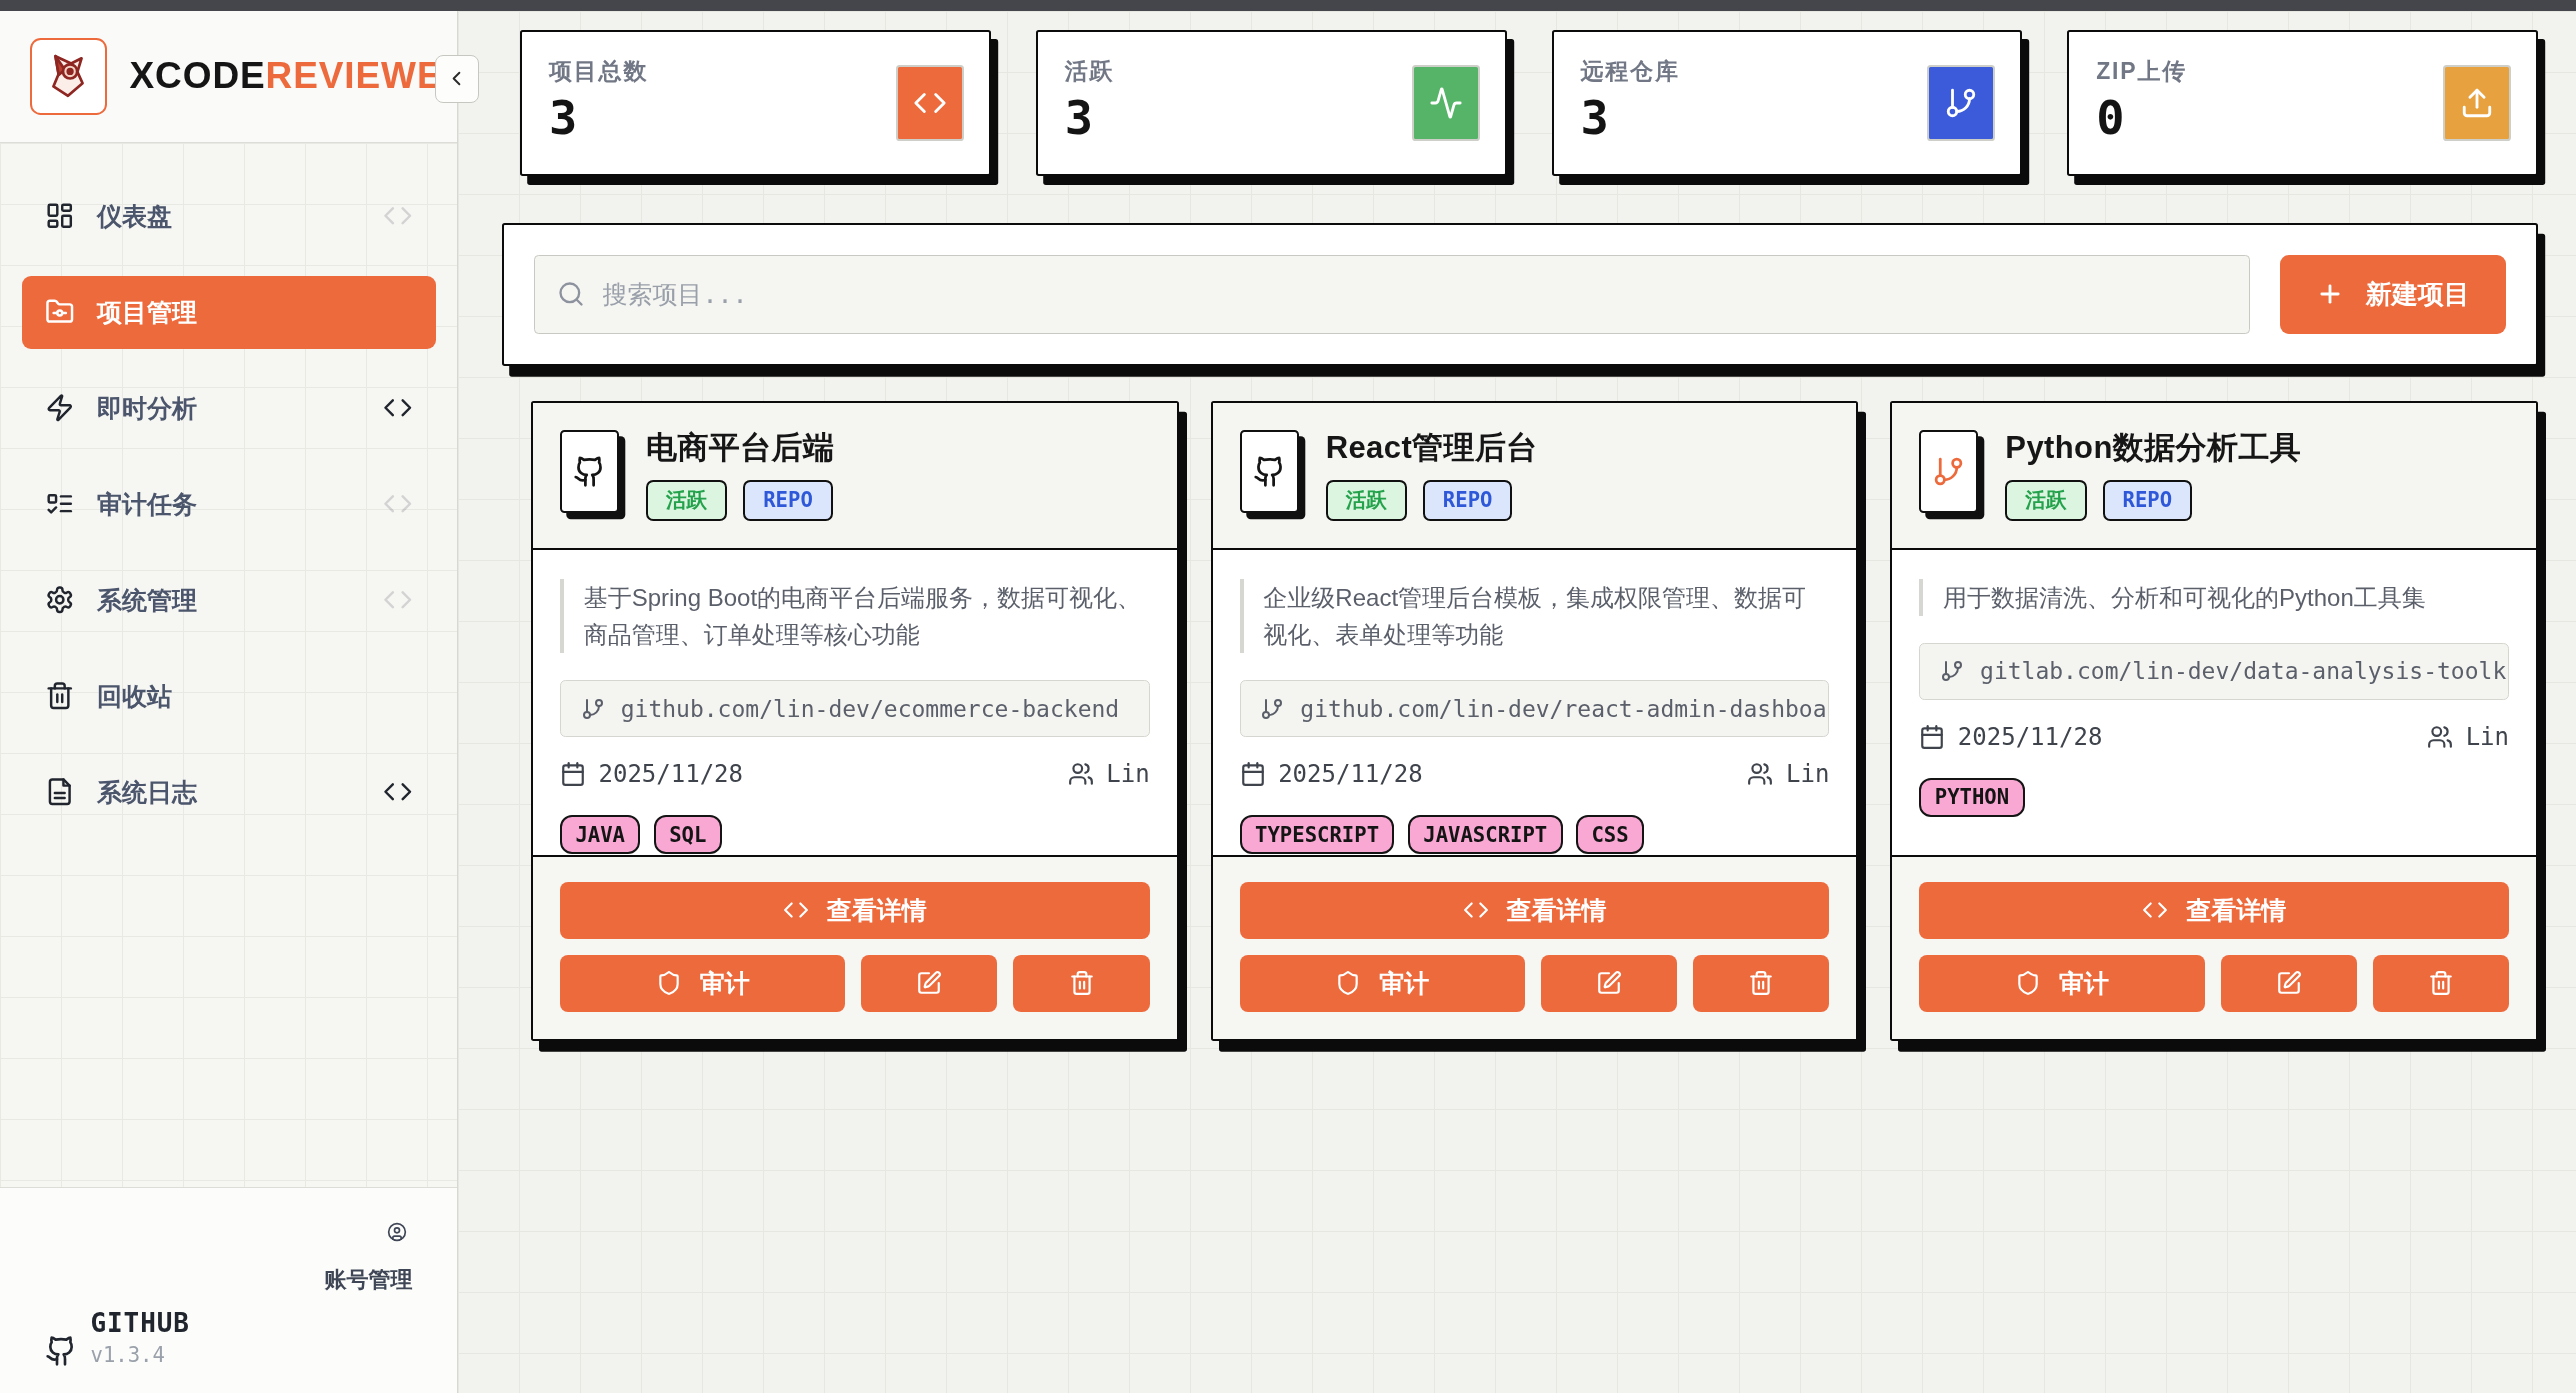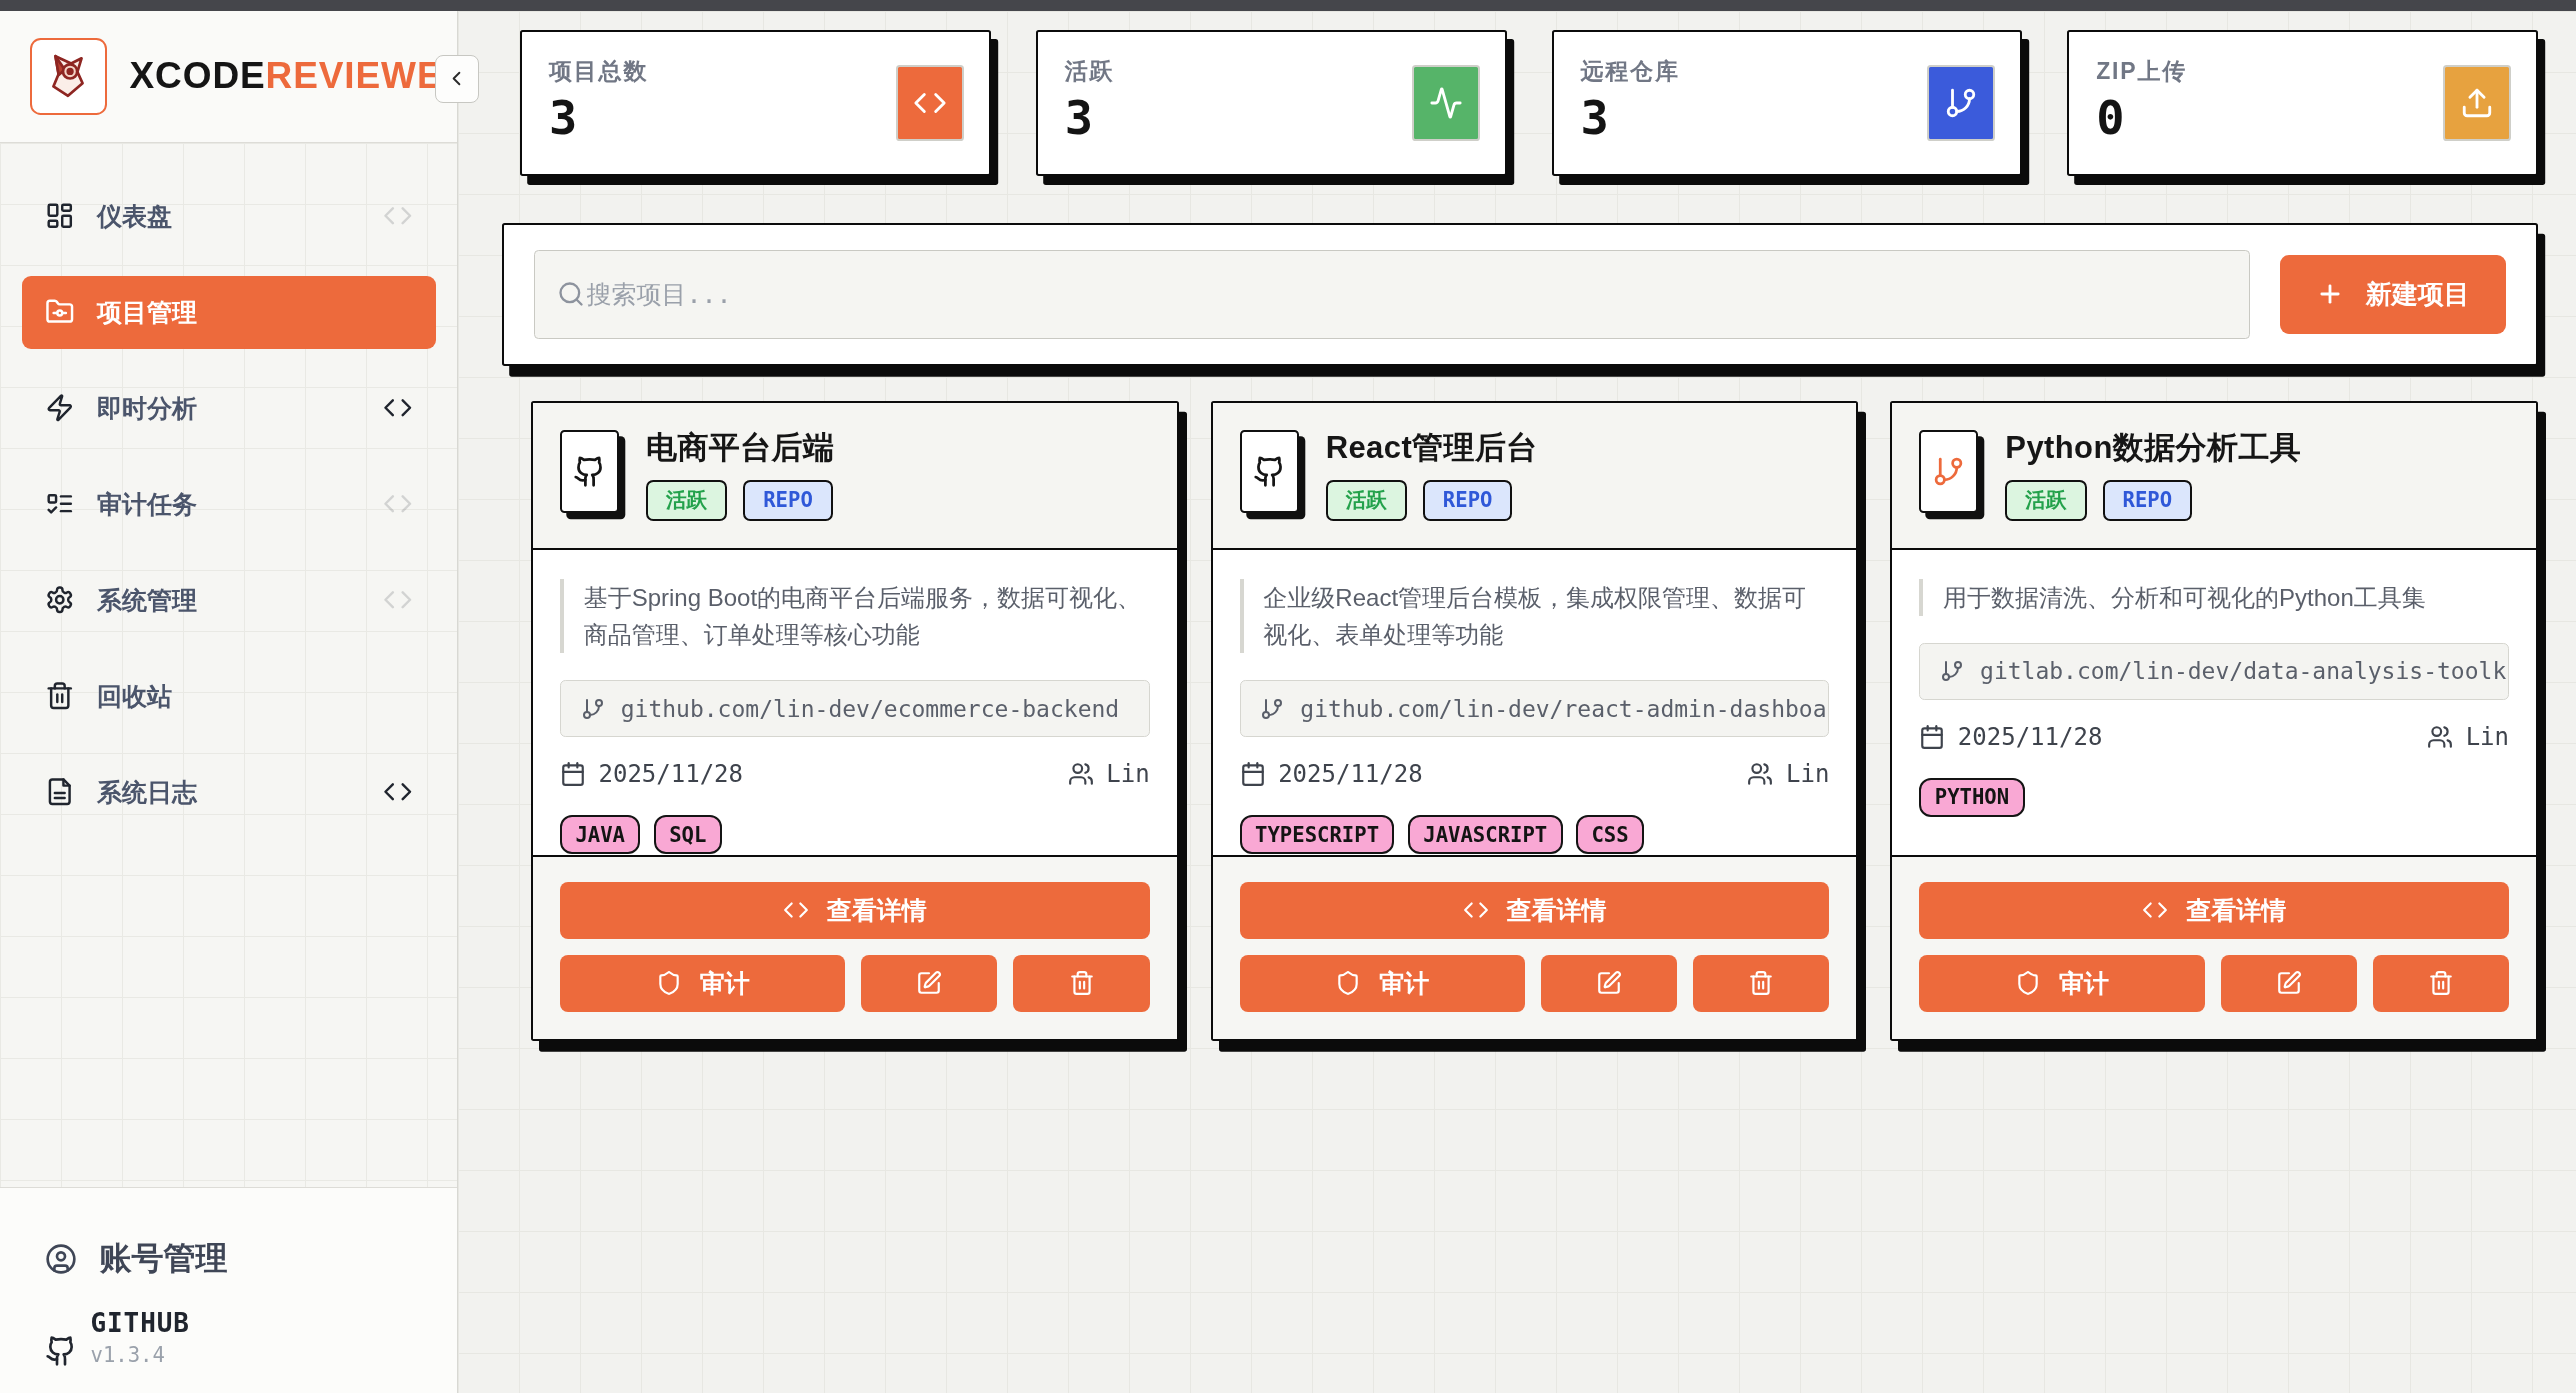--- a/index.html
+++ b/index.html
@@ -18,40 +18,40 @@
   .collapse-btn{position:absolute;top:44px;right:-21.5px;width:42px;height:46px;background:#fdfdfc;border:1.8px solid #c7c7c2;border-radius:8px;display:flex;align-items:center;justify-content:center;color:#2b2b2b;z-index:6;cursor:pointer;}
   .collapse-btn .ic{width:23px;height:23px;}
   .nav{flex:1;padding:37px 21.5px 0;background-color:#f6f6f3;background-image:linear-gradient(#e9e9e4 0.9px,transparent 0.9px),linear-gradient(90deg,#e9e9e4 0.9px,transparent 0.9px);background-size:61px 61px;}
   .nav-item{height:73px;border-radius:9px;display:flex;align-items:center;gap:23px;padding:0 23px;margin-bottom:23px;color:#4b556b;font-size:25px;font-weight:600;cursor:pointer;}
   .nav-item .ic{width:29.5px;height:29.5px;color:#20252e;flex:0 0 auto;}
   .nav-item.active{background:#ed6a3c;color:#fff;}
   .nav-item.active .ic{color:#fff;}
   .dev-badge{margin-left:auto;width:28px;height:28px;color:#ef9b7c;flex:0 0 auto;}
   .dev-badge.faint{opacity:.16;}
   .account-area{flex:0 0 auto;border-top:0.9px solid #dddcd7;background:#fcfcfa;padding:34px 21.5px 27px;}
-  .account-item{height:73px;border-radius:9px;display:flex;align-items:center;gap:23px;padding:0 23px;color:#3f4656;font-size:32px;font-weight:700;cursor:pointer;}
+  .account-item{height:73px;border-radius:9px;display:flex;align-items:flex-end;gap:23px;padding:0 23px;color:#3f4656;font-size:22px;font-weight:700;cursor:pointer;flex-direction:column;}
   .account-item .ic{width:32px;height:32px;color:#3f4656;}
   .github-line{display:flex;align-items:flex-end;gap:14px;padding:12.5px 23px 0;}
   .github-line .ic{width:32px;height:32px;color:#20252e;margin-top:5.4px;}
   .gh-name{font-family:"DejaVu Sans Mono","Liberation Mono",monospace;font-weight:800;font-size:26px;color:#20252e;letter-spacing:0.9px;}
   .gh-ver{font-family:"DejaVu Sans Mono","Liberation Mono",monospace;font-size:20.6px;color:#9aa1ab;margin-top:5.4px;}
 
   
   .main{flex:1;min-width:0;padding:19px 38px 0 44px;background-color:#f2f2ef;background-image:linear-gradient(#e7e7e2 0.9px,transparent 0.9px),linear-gradient(90deg,#e7e7e2 0.9px,transparent 0.9px);background-size:61px 61px;}
 
   .stats-row{display:flex;gap:27px;}
   .stat-card{flex:1;height:146px;background:#fff;border:2.7px solid #0b0b0b;border-radius:2.7px;box-shadow:7.2px 9px 0 #0b0b0b;position:relative;padding:24px 27px;box-sizing:border-box;margin-left:18px;}
   .stat-label{font-size:23px;font-weight:700;color:#717785;letter-spacing:1.8px;}
   .stat-value{font-family:"DejaVu Sans Mono","Liberation Mono",monospace;font-size:47px;font-weight:800;color:#141414;line-height:1;margin-top:7.2px;}
   .stat-icon{position:absolute;right:25px;top:50%;transform:translateY(-50%);width:64px;height:72px;border-radius:3.6px;border:2.7px solid #cfcfc9;display:flex;align-items:center;justify-content:center;color:#fff;}
   .stat-icon .ic{width:34px;height:34px;}
   .s-orange{background:#ed6a3c;} .s-green{background:#56b469;} .s-blue{background:#3b5bdb;} .s-amber{background:#e7a23f;}
 
   .search-panel{margin-top:47px;height:143px;background:#fff;border:2.7px solid #0b0b0b;border-radius:2.7px;box-shadow:7.2px 10.7px 0 #0b0b0b;display:flex;align-items:center;gap:30px;padding:0 30px;box-sizing:border-box;}
-  .search-box{flex:1;height:89px;background:#f5f5f2;border:1.8px solid #c9c9c3;border-radius:4.5px;display:flex;align-items:center;gap:0;padding:0 21.5px;box-sizing:border-box;}
+  .search-box{flex:1;height:79px;background:#f5f5f2;border:1.8px solid #c9c9c3;border-radius:4.5px;display:flex;align-items:center;gap:16px;padding:0 21.5px;box-sizing:border-box;}
   .search-box .ic{width:28px;height:28px;color:#8d939e;flex:0 0 auto;}
   .search-input{flex:1;border:none;outline:none;background:transparent;font-family:"DejaVu Sans Mono","Liberation Mono",monospace;font-size:25px;color:#3c4049;}
   .search-input::placeholder{color:#9aa0aa;}
   .new-btn{width:226px;height:79px;flex:0 0 auto;background:#ed6a3c;border:none;border-radius:9px;color:#fff;font-size:26px;font-weight:700;display:flex;align-items:center;justify-content:center;gap:21.5px;cursor:pointer;font-family:inherit;}
   .new-btn .ic{width:28px;height:28px;}
 
   .cards-row{margin-top:35px;display:flex;gap:32px;align-items:stretch;padding-left:29px;}
   .pcard{flex:1;min-width:0;height:640px;background:#fff;border:2.7px solid #0b0b0b;border-radius:2.7px;box-shadow:8px 10.7px 0 #0b0b0b;display:flex;flex-direction:column;box-sizing:border-box;}
   .pcard-head{background:#f5f5f2;border-bottom:2.7px solid #0b0b0b;padding:27px;display:flex;gap:27px;align-items:flex-start;}
   .pcard-iconbox{width:55px;height:79px;background:#fff;border:2.7px solid #101010;border-radius:4.5px;box-shadow:6.3px 6.3px 0 #101010;display:flex;align-items:center;justify-content:center;flex:0 0 auto;}

